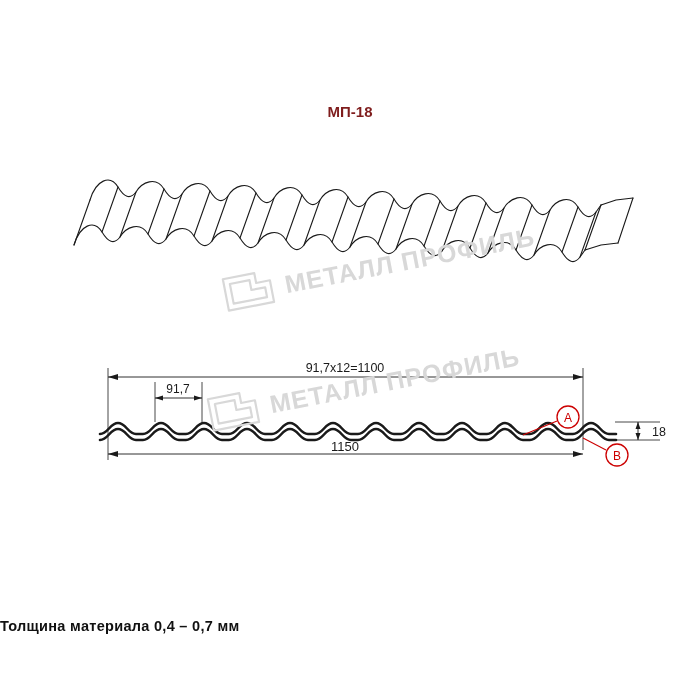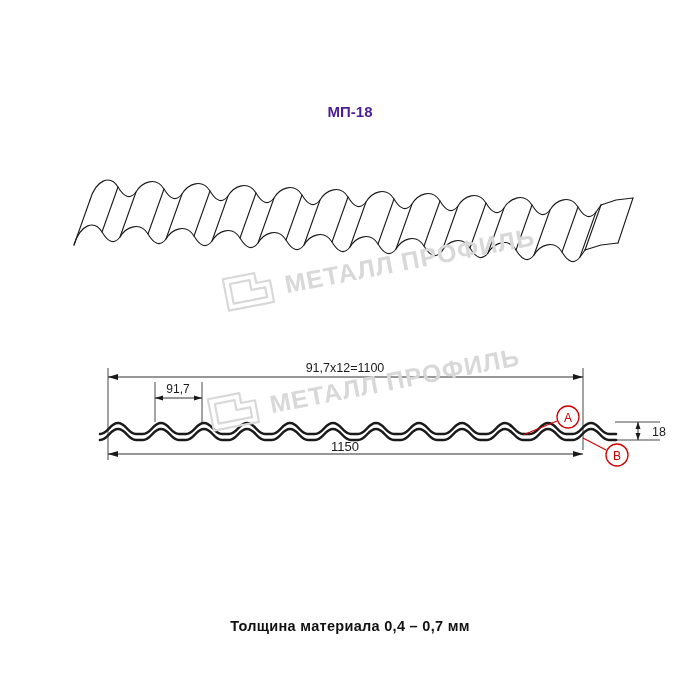--- a/index.html
+++ b/index.html
@@ -32,42 +32,41 @@
     color: #111111;
   }
   .subtitle {
     position: absolute;
     top: 103px;
     left: 0;
     width: 700px;
     text-align: center;
     font-size: 15px;
     font-weight: bold;
-    color: #4c1d95;
+    color: #7f1d1d;
   }
   .iso-wrap {
     position: absolute;
     top: 140px;
     left: 60px;
     width: 600px;
     height: 170px;
   }
   .dim-wrap {
     position: absolute;
     top: 350px;
     left: 60px;
     width: 600px;
     height: 140px;
   }
   .footer {
     position: absolute;
     top: 618px;
     left: 0;
     width: 700px;
-    text-align: center;
     font-size: 14.5px;
     font-weight: bold;
     letter-spacing: 0.3px;
     color: #111111;
   }
   .wm {
     position: absolute;
     pointer-events: none;
     opacity: 1;
   }

